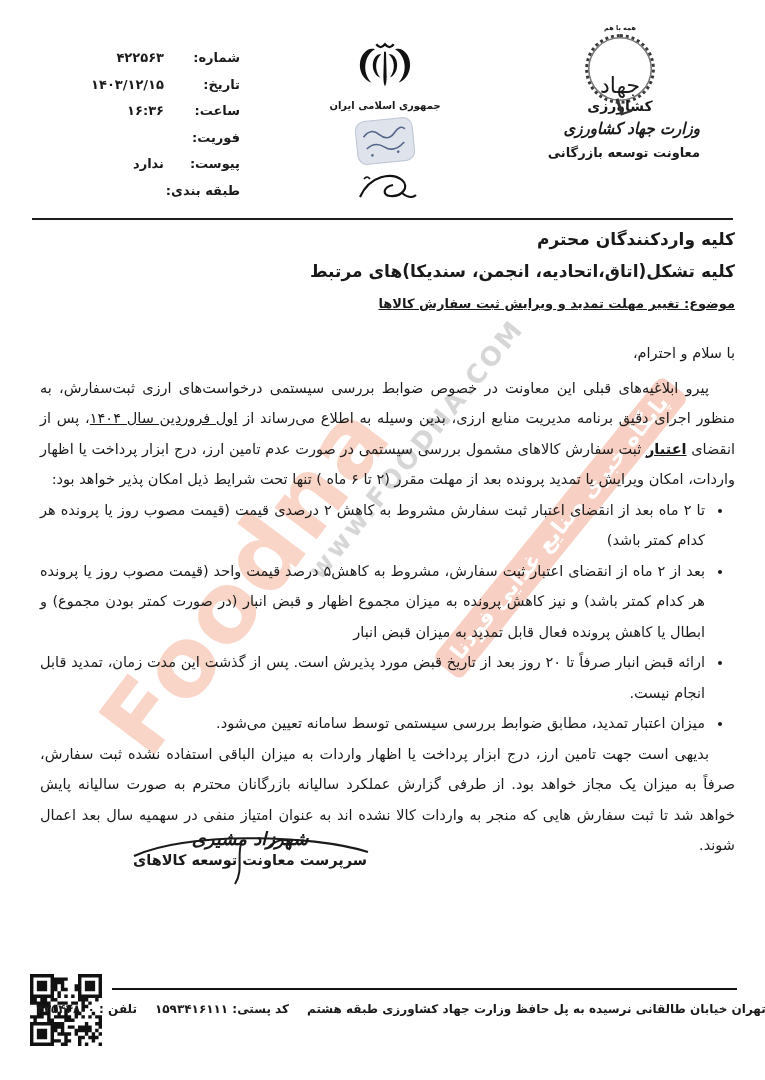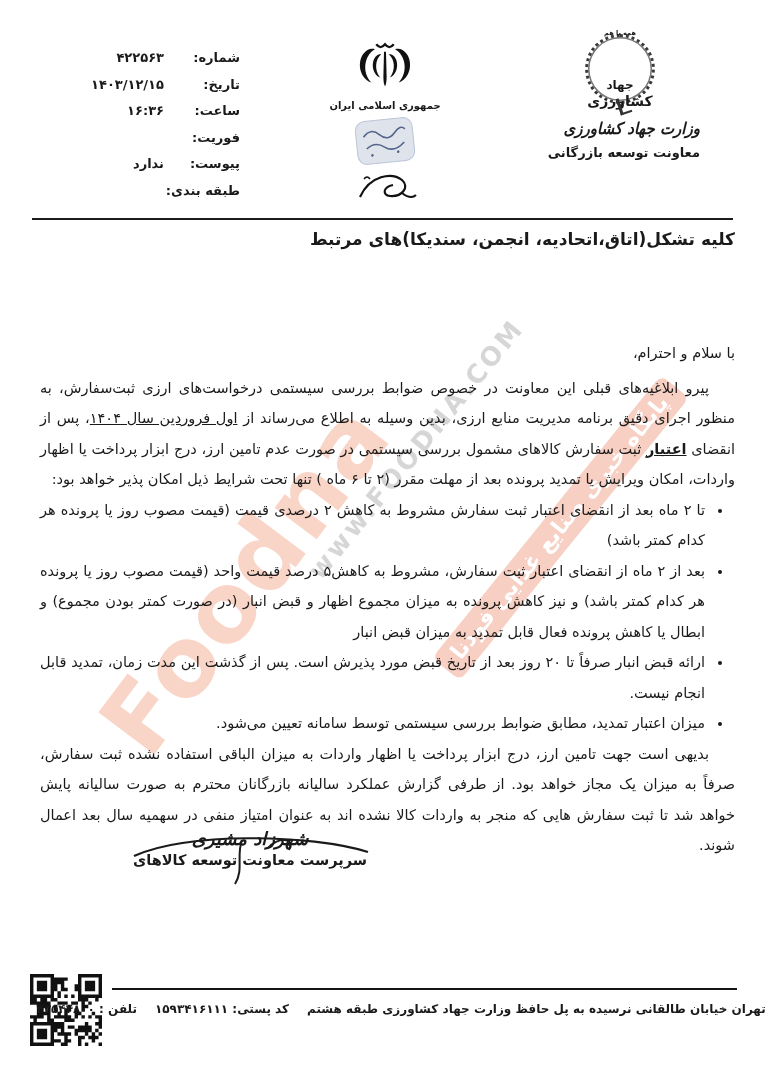--- a/index.html
+++ b/index.html
@@ -50,21 +50,21 @@
   .logo-circle {
     position:relative; width:70px; height:70px; margin:0 auto; border-radius:50%;
     border:3px dotted #3a3a3a; box-shadow:inset 0 0 0 1.5px #777;
     display:flex; flex-direction:column; align-items:center; justify-content:center;
   }
   .logo-circle::after {
     content:""; position:absolute; bottom:-13px; left:30px; width:9px; height:15px;
     border-left:3px solid #333; border-bottom:2px solid #333; transform:rotate(-18deg);
   }
   .logo-top { font-size:6.5px; font-weight:bold; }
-  .logo-main { font-size:12px; font-weight:bold; line-height:1.1;margin-top:42px; }
+  .logo-main { font-size:22px; font-weight:normal; line-height:1.1;margin-top:42px; }
   .logo-sub { font-size:14px; font-weight:bold; }
   .ministry-name { margin-top:16px; font-size:15px; font-weight:bold; font-style:italic;
     white-space:nowrap; transform:scaleY(1.08); }
   .deputy-name { margin-top:7px; font-size:13px; font-weight:bold; white-space:nowrap; }
 
   
   .divider-top { position:absolute; top:218px; left:32px; right:32px; border-top:2px solid #1c1c1c; }
 
   
   .recipients { position:absolute; top:229px; right:30px; left:30px; text-align:right; }
@@ -168,21 +168,23 @@
         <div class="logo-main">جهاد</div>
         <div class="logo-sub">کشاورزی</div>
       </div>
       <div class="ministry-name">وزارت جهاد کشاورزی</div>
       <div class="deputy-name">معاونت توسعه بازرگانی</div>
     </div>
 
     <div class="divider-top"></div>
 
     <div class="recipients">
+      <div class="recip-line">کلیه واردکنندگان محترم</div>
       <div class="recip-line">کلیه تشکل(اتاق،اتحادیه، انجمن، سندیکا)های مرتبط</div>
+      <span class="subject-line">موضوع: تغییر مهلت تمدید و ویرایش ثبت سفارش کالاها</span>
     </div>
 
     <div class="letter-body">
       <div class="greeting">با سلام و احترام،</div>
       <p class="para1"><span>پیرو ابلاغیه‌های قبلی این معاونت در خصوص ضوابط بررسی سیستمی درخواست‌های ارزی ثبت‌سفارش، به منظور اجرای دقیق برنامه مدیریت منابع ارزی، بدین وسیله به اطلاع می‌رساند از </span><span class="u">اول فروردین سال ۱۴۰۴</span><span>، پس از انقضای </span><span class="bu">اعتبار</span><span> ثبت سفارش کالاهای مشمول بررسی سیستمی در صورت عدم تامین ارز، درج ابزار پرداخت یا اظهار واردات، امکان ویرایش یا تمدید پرونده بعد از مهلت مقرر (۲ تا ۶ ماه ) تنها تحت شرایط ذیل امکان پذیر خواهد  بود:</span></p>
       <ul class="bullets">
         <li>تا ۲ ماه بعد از انقضای اعتبار ثبت سفارش مشروط به کاهش ۲ درصدی قیمت (قیمت مصوب روز یا پرونده هر کدام کمتر باشد)</li>
         <li>بعد از ۲ ماه از انقضای اعتبار ثبت سفارش، مشروط به کاهش۵ درصد قیمت واحد (قیمت مصوب روز یا پرونده هر کدام کمتر باشد) و نیز کاهش پرونده به میزان مجموع اظهار و قبض انبار (در صورت کمتر بودن مجموع) و ابطال یا کاهش پرونده فعال قابل تمدید به میزان قبض انبار</li>
         <li>ارائه قبض انبار صرفاً تا ۲۰ روز بعد از تاریخ قبض مورد پذیرش است. پس از گذشت این مدت زمان، تمدید قابل انجام نیست.</li>
         <li>میزان اعتبار تمدید، مطابق ضوابط بررسی سیستمی توسط سامانه تعیین می‌شود.</li>

